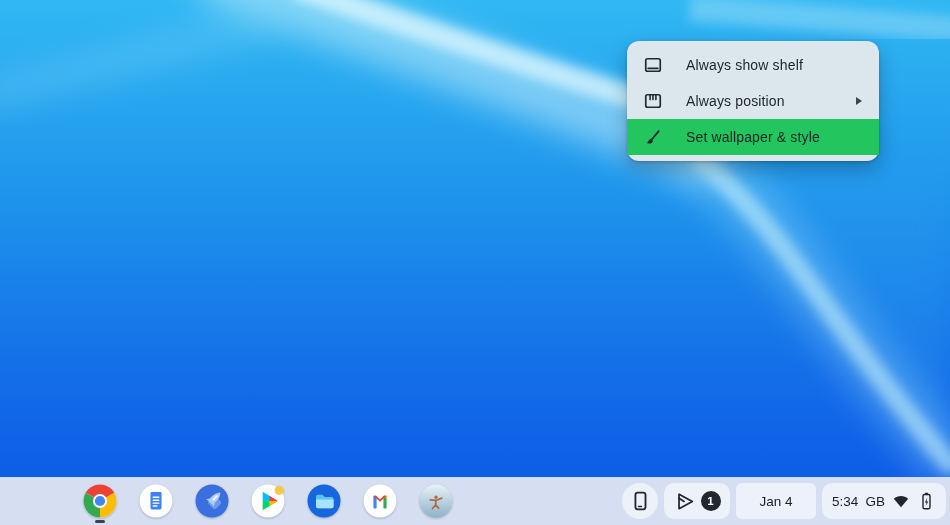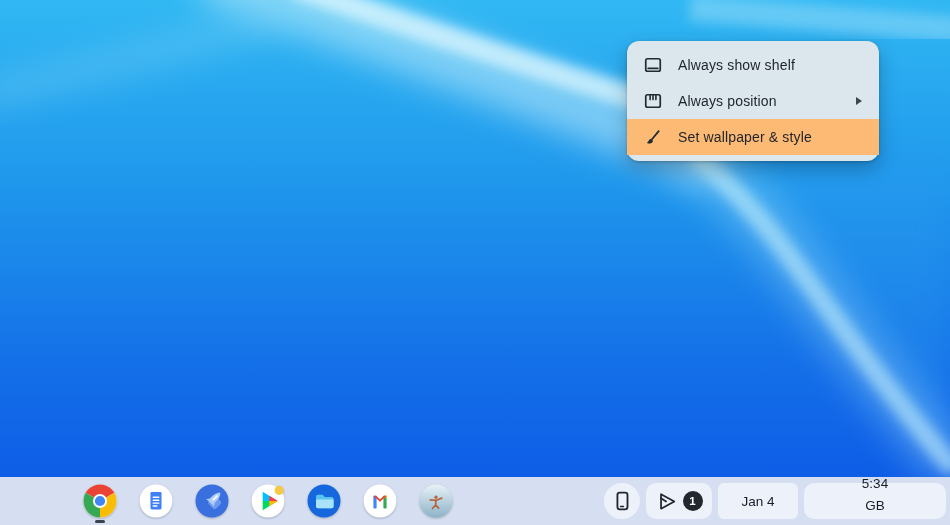--- a/index.html
+++ b/index.html
@@ -11,23 +11,23 @@
   .wallpaper{position:absolute;inset:0;display:block;}
 
   
   .context-menu{
     position:absolute;left:627px;top:41px;width:252px;
     background:#dbe6ed;border-radius:12px;padding:6px 0;
     box-shadow:0 1px 3px rgba(0,0,0,.22),0 8px 20px rgba(0,0,0,.25);
     z-index:5;
   }
   .menu-row{height:36px;display:flex;align-items:center;padding:0 16px;cursor:default;}
-  .menu-row.highlighted{background:#fdba74;}
+  .menu-row.highlighted{background:#22c55e;}
   .menu-icon{width:20px;height:20px;margin-right:15px;flex:none;}
-  .menu-label{font-size:14px;color:#1d2329;letter-spacing:.15px;white-space:nowrap;}
+  .menu-label{font-size:14px;color:#1d2329;letter-spacing:.15px;white-space:nowrap;margin-left:8px;}
   .submenu-arrow{margin-left:auto;width:8px;height:10px;flex:none;}
 
   
   .shelf{
     position:absolute;left:0;bottom:0;width:950px;height:48px;
     background:#d5dff1;display:flex;align-items:center;z-index:4;
   }
   .shelf-apps{display:flex;gap:16px;padding-left:80px;align-items:center;}
   .app-btn{
     position:relative;width:40px;height:48px;display:flex;align-items:center;
@@ -41,21 +41,21 @@
 
   
   .status-area{position:absolute;right:4px;bottom:6px;display:flex;gap:6px;align-items:center;z-index:5;}
   .tray-btn{
     background:#edf1fa;border:none;height:36px;display:flex;align-items:center;
     justify-content:center;cursor:pointer;color:#1a1f27;
   }
   .phone-btn{width:36px;border-radius:50%;}
   .notif-btn{width:66px;border-radius:10px;gap:5px;}
   .date-btn{width:80px;border-radius:6px;}
-  .time-btn{width:142px;border-radius:10px;gap:7px;flex-direction:column;}
+  .time-btn{width:124px;border-radius:10px;gap:7px;}
   .tray-text{font-size:13.5px;font-weight:500;color:#191e26;}
   .badge{
     width:20px;height:20px;border-radius:50%;background:#22262d;color:#fff;
     font-size:11.5px;font-weight:600;display:flex;align-items:center;justify-content:center;
   }
 </style>
 </head>
 <body>
 
 <div class="screen">

